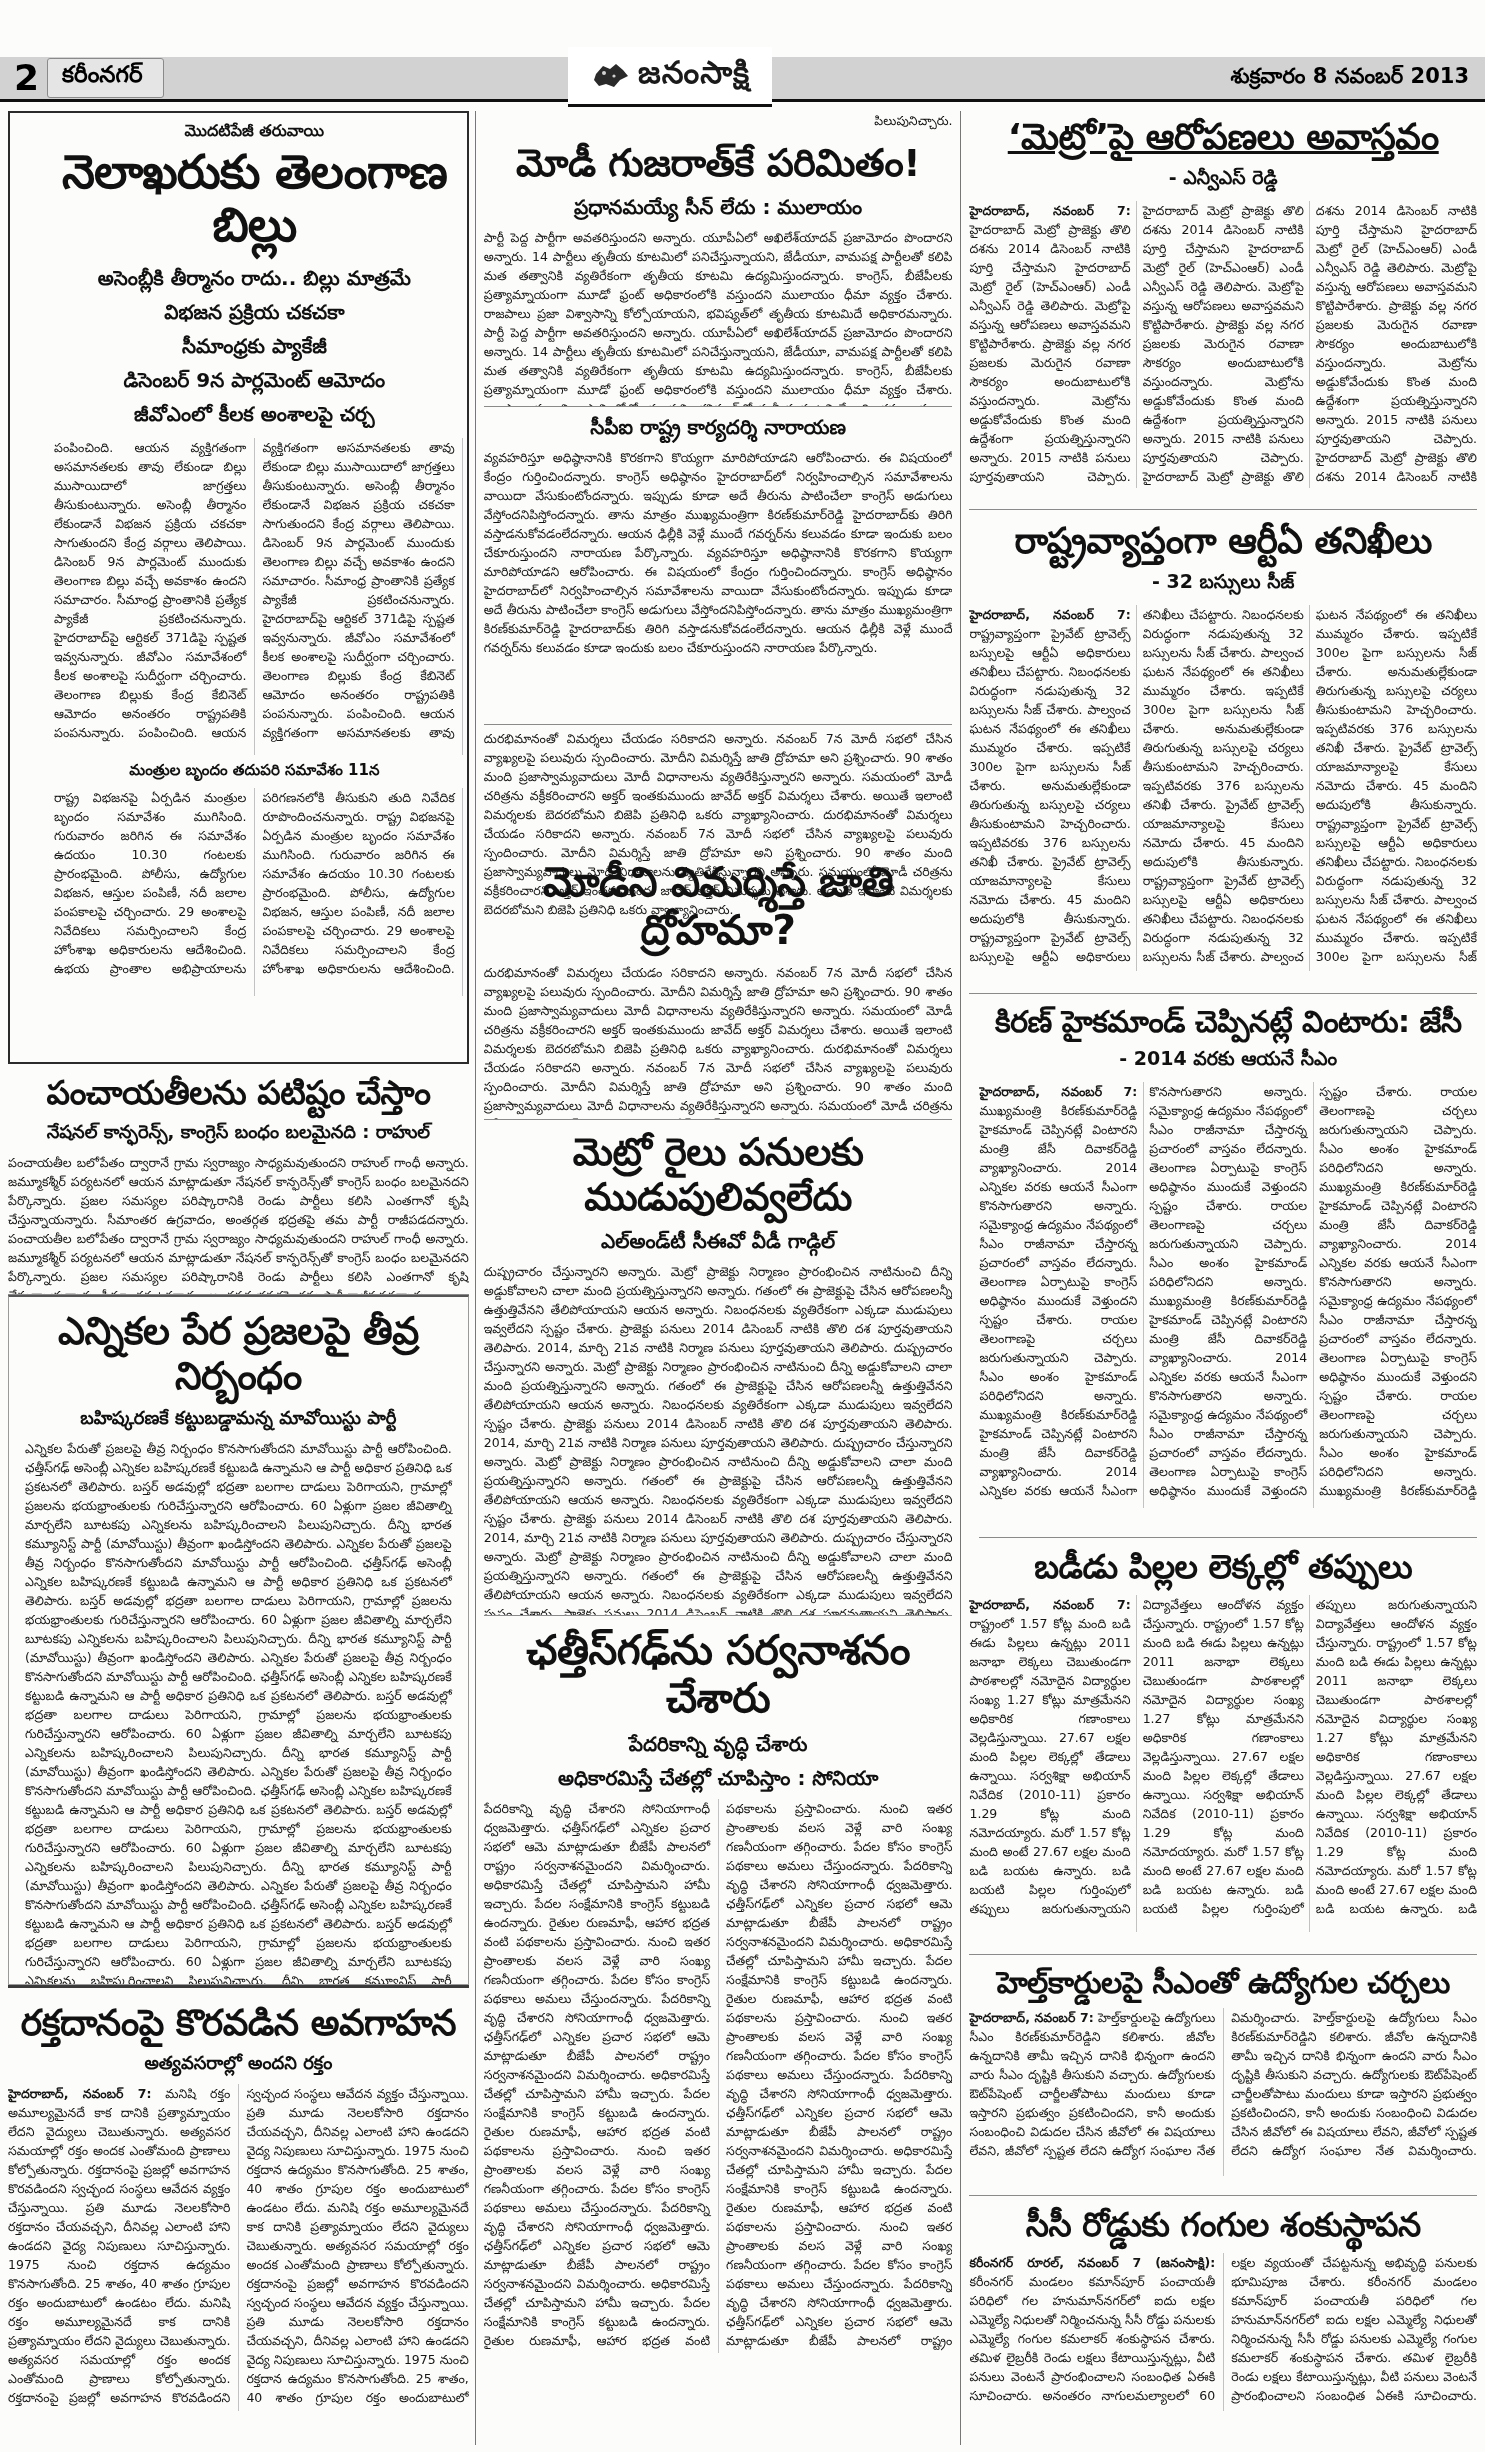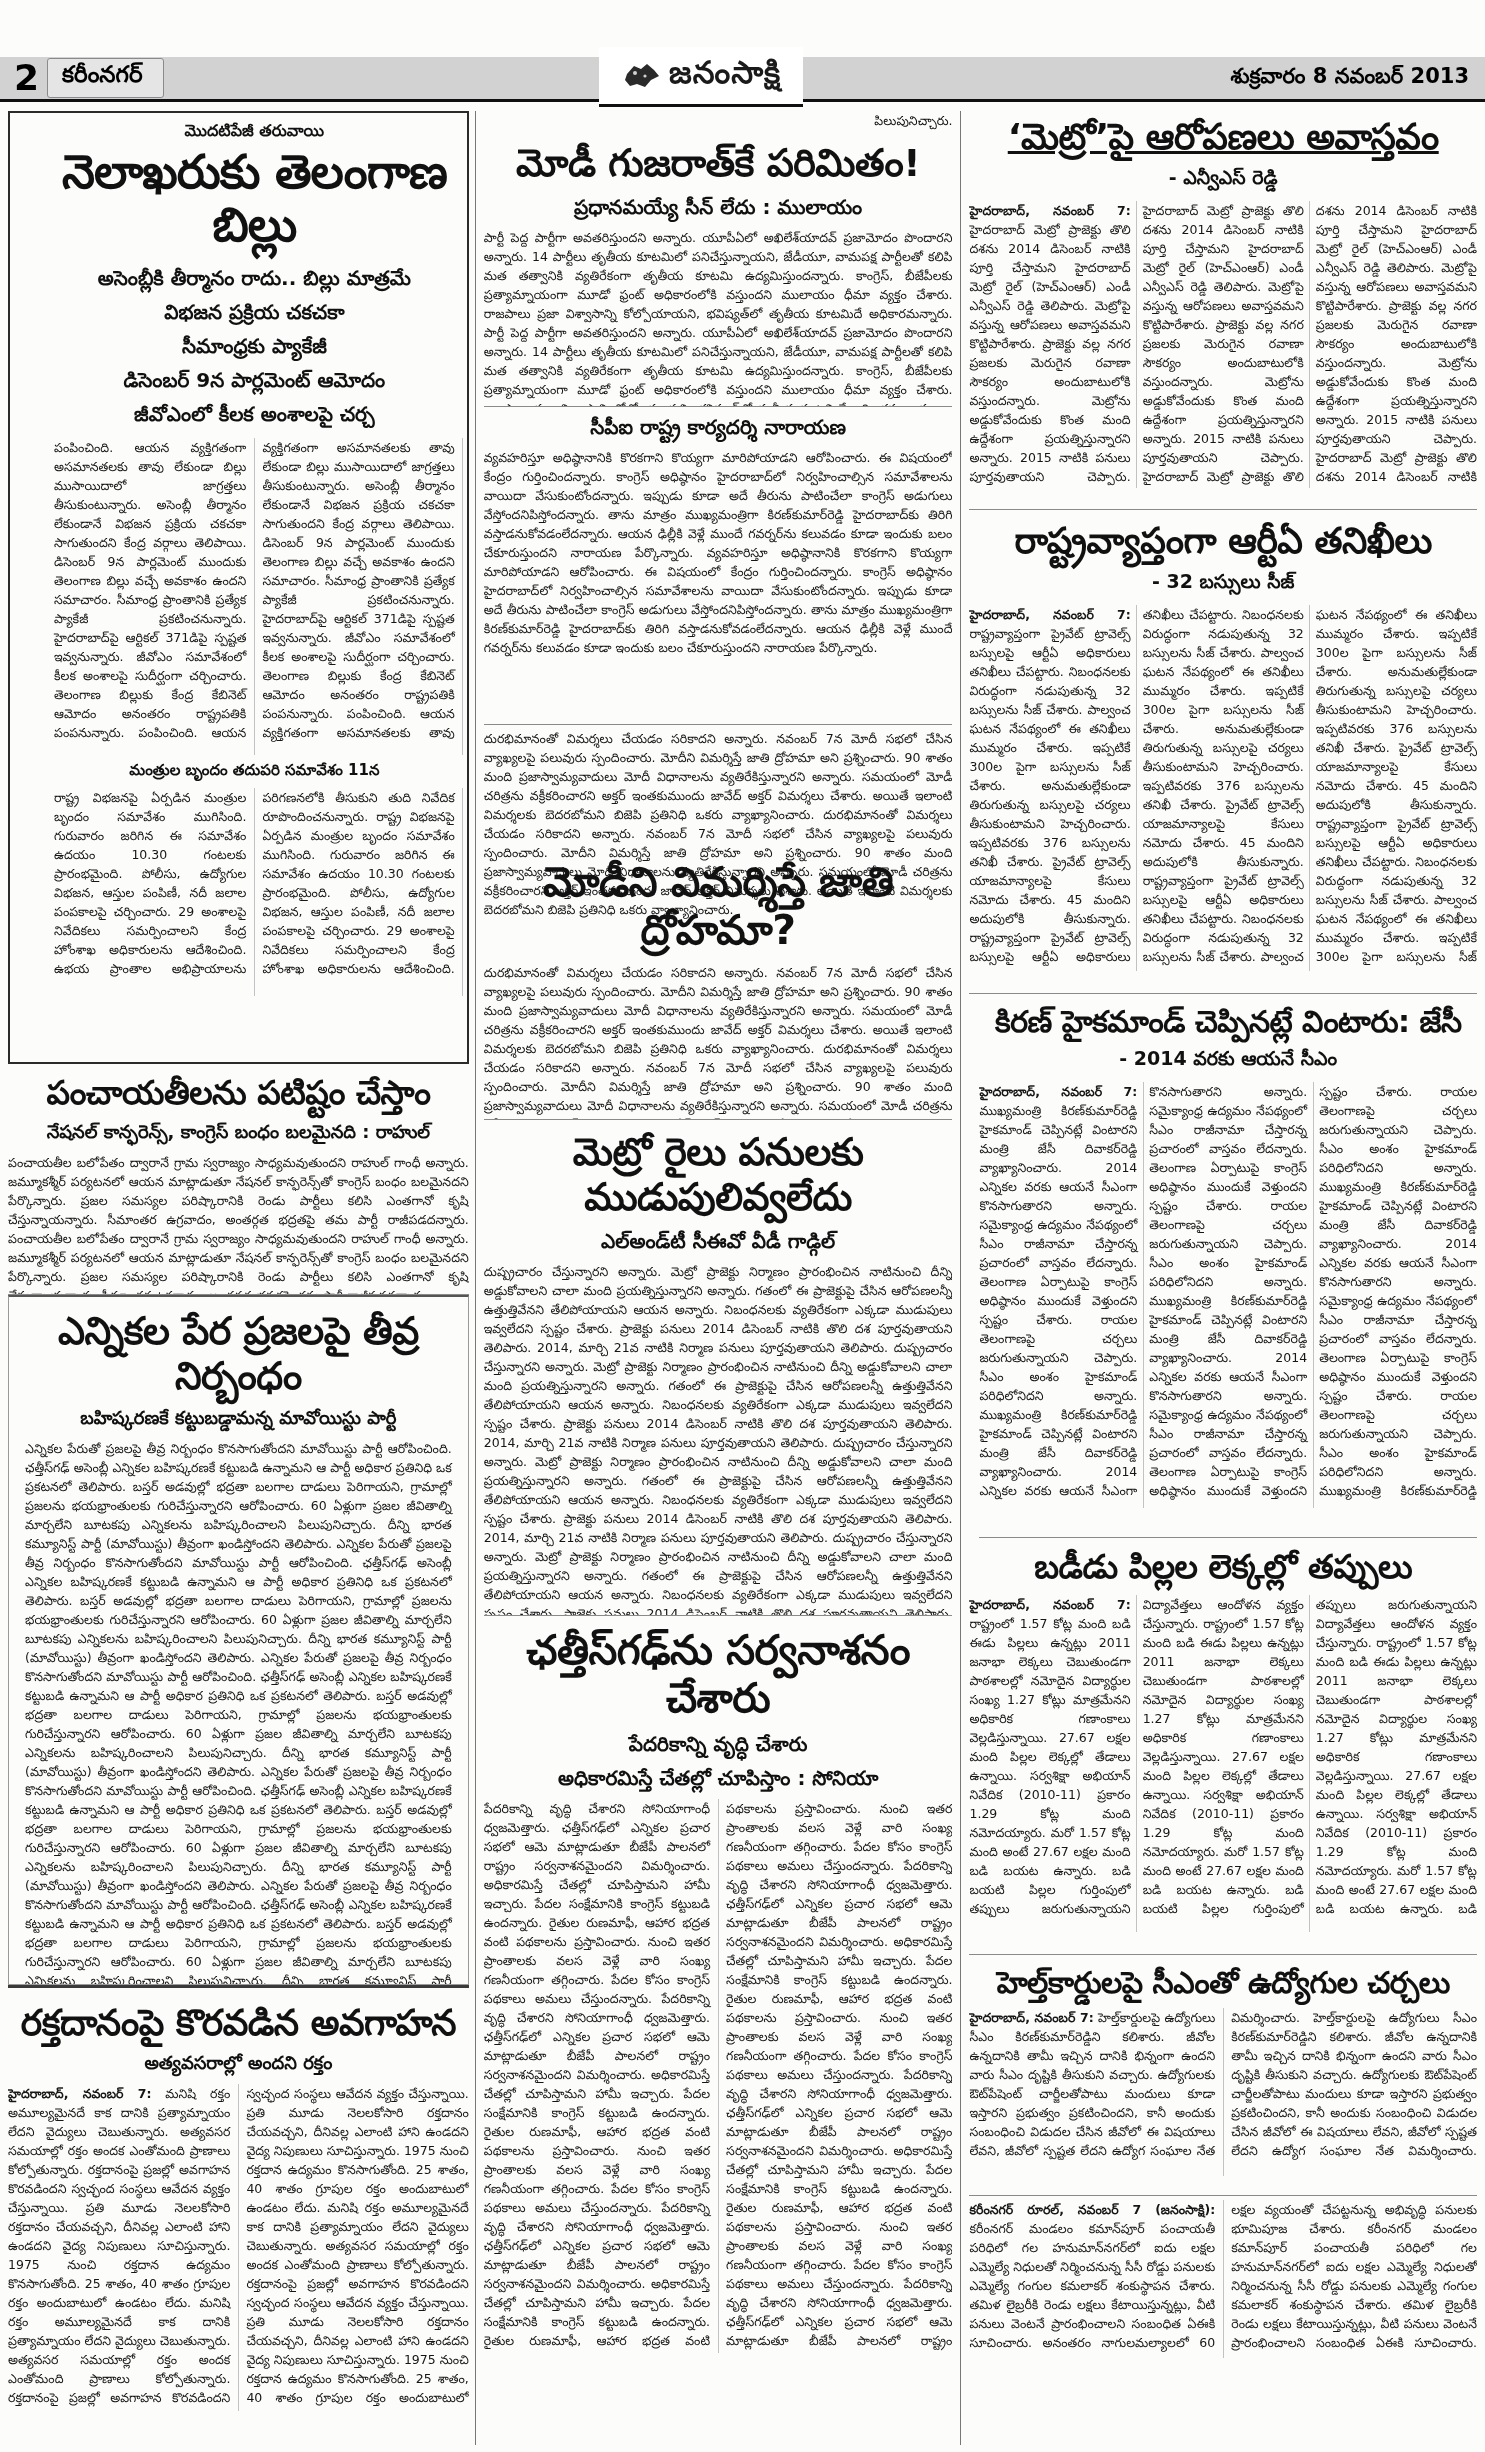--- a/index.html
+++ b/index.html
@@ -10,21 +10,21 @@
   }
   
   .header-bar{
     position:relative;margin-top:57px;height:42px;background:#d2d2d2;
     border-bottom:3px solid #101010;display:flex;align-items:center;
   }
   .page-num{font-size:36px;font-weight:bold;line-height:1;padding:0 8px 0 14px;color:#000;}
   .edition-box{background:#e5e5e5;border:1px solid #8a8a8a;border-radius:3px;
     padding:2px 20px 4px 14px;font-weight:bold;font-size:23px;color:#000;}
   .masthead{
-    position:absolute;left:599px;top:-10px;height:57px;background:#fff;
+    position:absolute;left:568px;top:-10px;height:57px;background:#fff;
     display:flex;align-items:center;gap:8px;padding:0 22px;
     border-bottom:3px solid #101010;
   }
   .masthead-title{font-size:31px;font-weight:bold;letter-spacing:1px;color:#1a1a1a;}
   .date-label{margin-left:auto;padding-right:16px;font-size:21px;font-weight:bold;color:#000;}
   
   .content{display:flex;margin:9px 8px 0 8px;height:2334px;overflow:hidden;}
   .col{overflow:hidden;}
   .col-left{width:463px;padding-right:6px;}
   .col-mid{width:471px;border-left:1px solid #777;border-right:1px solid #777;padding:0 8px;}
@@ -204,20 +204,21 @@
 
     <div class="article rule-b" style="height:240px;">
       <div class="h-mid h-30">హెల్త్‌కార్డులపై సీఎంతో ఉద్యోగుల చర్చలు</div>
       <p class="body-text cols2" style="height:168px;">
         <span class="dateline">హైదరాబాద్, నవంబర్ 7:</span>
         <span>హెల్త్‌కార్డులపై ఉద్యోగులు సీఎం కిరణ్‌కుమార్‌రెడ్డిని కలిశారు. జీవోల ఉన్నదానికి తామీ ఇచ్చిన దానికి భిన్నంగా ఉందని వారు సీఎం దృష్టికి తీసుకుని వచ్చారు. ఉద్యోగులకు ఔట్‌పేషెంట్ చార్జీలతోపాటు మందులు కూడా ఇస్తారని ప్రభుత్వం ప్రకటించిందని, కానీ అందుకు సంబంధించి విడుదల చేసిన జీవోలో ఈ విషయాలు లేవని, జీవోలో స్పష్టత లేదని ఉద్యోగ సంఘాల నేత విమర్శించారు. హెల్త్‌కార్డులపై ఉద్యోగులు సీఎం కిరణ్‌కుమార్‌రెడ్డిని కలిశారు. జీవోల ఉన్నదానికి తామీ ఇచ్చిన దానికి భిన్నంగా ఉందని వారు సీఎం దృష్టికి తీసుకుని వచ్చారు. ఉద్యోగులకు ఔట్‌పేషెంట్ చార్జీలతోపాటు మందులు కూడా ఇస్తారని ప్రభుత్వం ప్రకటించిందని, కానీ అందుకు సంబంధించి విడుదల చేసిన జీవోలో ఈ విషయాలు లేవని, జీవోలో స్పష్టత లేదని ఉద్యోగ సంఘాల నేత విమర్శించారు. హెల్త్‌కార్డులపై ఉద్యోగులు సీఎం కిరణ్‌కుమార్‌రెడ్డిని కలిశారు. జీవోల ఉన్నదానికి తామీ ఇచ్చిన దానికి భిన్నంగా ఉందని వారు సీఎం దృష్టికి తీసుకుని వచ్చారు. ఉద్యోగులకు ఔట్‌పేషెంట్ చార్జీలతోపాటు మందులు కూడా ఇస్తారని ప్రభుత్వం ప్రకటించిందని, కానీ అందుకు సంబంధించి విడుదల చేసిన జీవోలో ఈ విషయాలు లేవని, జీవోలో స్పష్టత లేదని ఉద్యోగ సంఘాల నేత విమర్శించారు.</span>
       </p>
     </div>
 
     <div class="article" style="height:240px;">
+      <div class="h-mid h-34">సీసీ రోడ్డుకు గంగుల శంకుస్థాపన</div>
       <p class="body-text cols2" style="height:158px;">
         <span class="dateline">కరీంనగర్ రూరల్, నవంబర్ 7 (జనంసాక్షి):</span>
         <span>కరీంనగర్ మండలం కమాన్‌పూర్ పంచాయతీ పరిధిలో గల హనుమాన్‌నగర్‌లో ఐదు లక్షల ఎమ్మెల్యే నిధులతో నిర్మించనున్న సీసీ రోడ్డు పనులకు ఎమ్మెల్యే గంగుల కమలాకర్ శంకుస్థాపన చేశారు. తమిళ లైబ్రరీకి రెండు లక్షలు కేటాయిస్తున్నట్లు, వీటి పనులు వెంటనే ప్రారంభించాలని సంబంధిత ఏఈకి సూచించారు. అనంతరం నాగులమల్యాలలో 60 లక్షల వ్యయంతో చేపట్టనున్న అభివృద్ధి పనులకు భూమిపూజ చేశారు. కరీంనగర్ మండలం కమాన్‌పూర్ పంచాయతీ పరిధిలో గల హనుమాన్‌నగర్‌లో ఐదు లక్షల ఎమ్మెల్యే నిధులతో నిర్మించనున్న సీసీ రోడ్డు పనులకు ఎమ్మెల్యే గంగుల కమలాకర్ శంకుస్థాపన చేశారు. తమిళ లైబ్రరీకి రెండు లక్షలు కేటాయిస్తున్నట్లు, వీటి పనులు వెంటనే ప్రారంభించాలని సంబంధిత ఏఈకి సూచించారు. అనంతరం నాగులమల్యాలలో 60 లక్షల వ్యయంతో చేపట్టనున్న అభివృద్ధి పనులకు భూమిపూజ చేశారు.</span>
       </p>
     </div>
 
   </div>
 </div>
 
 

